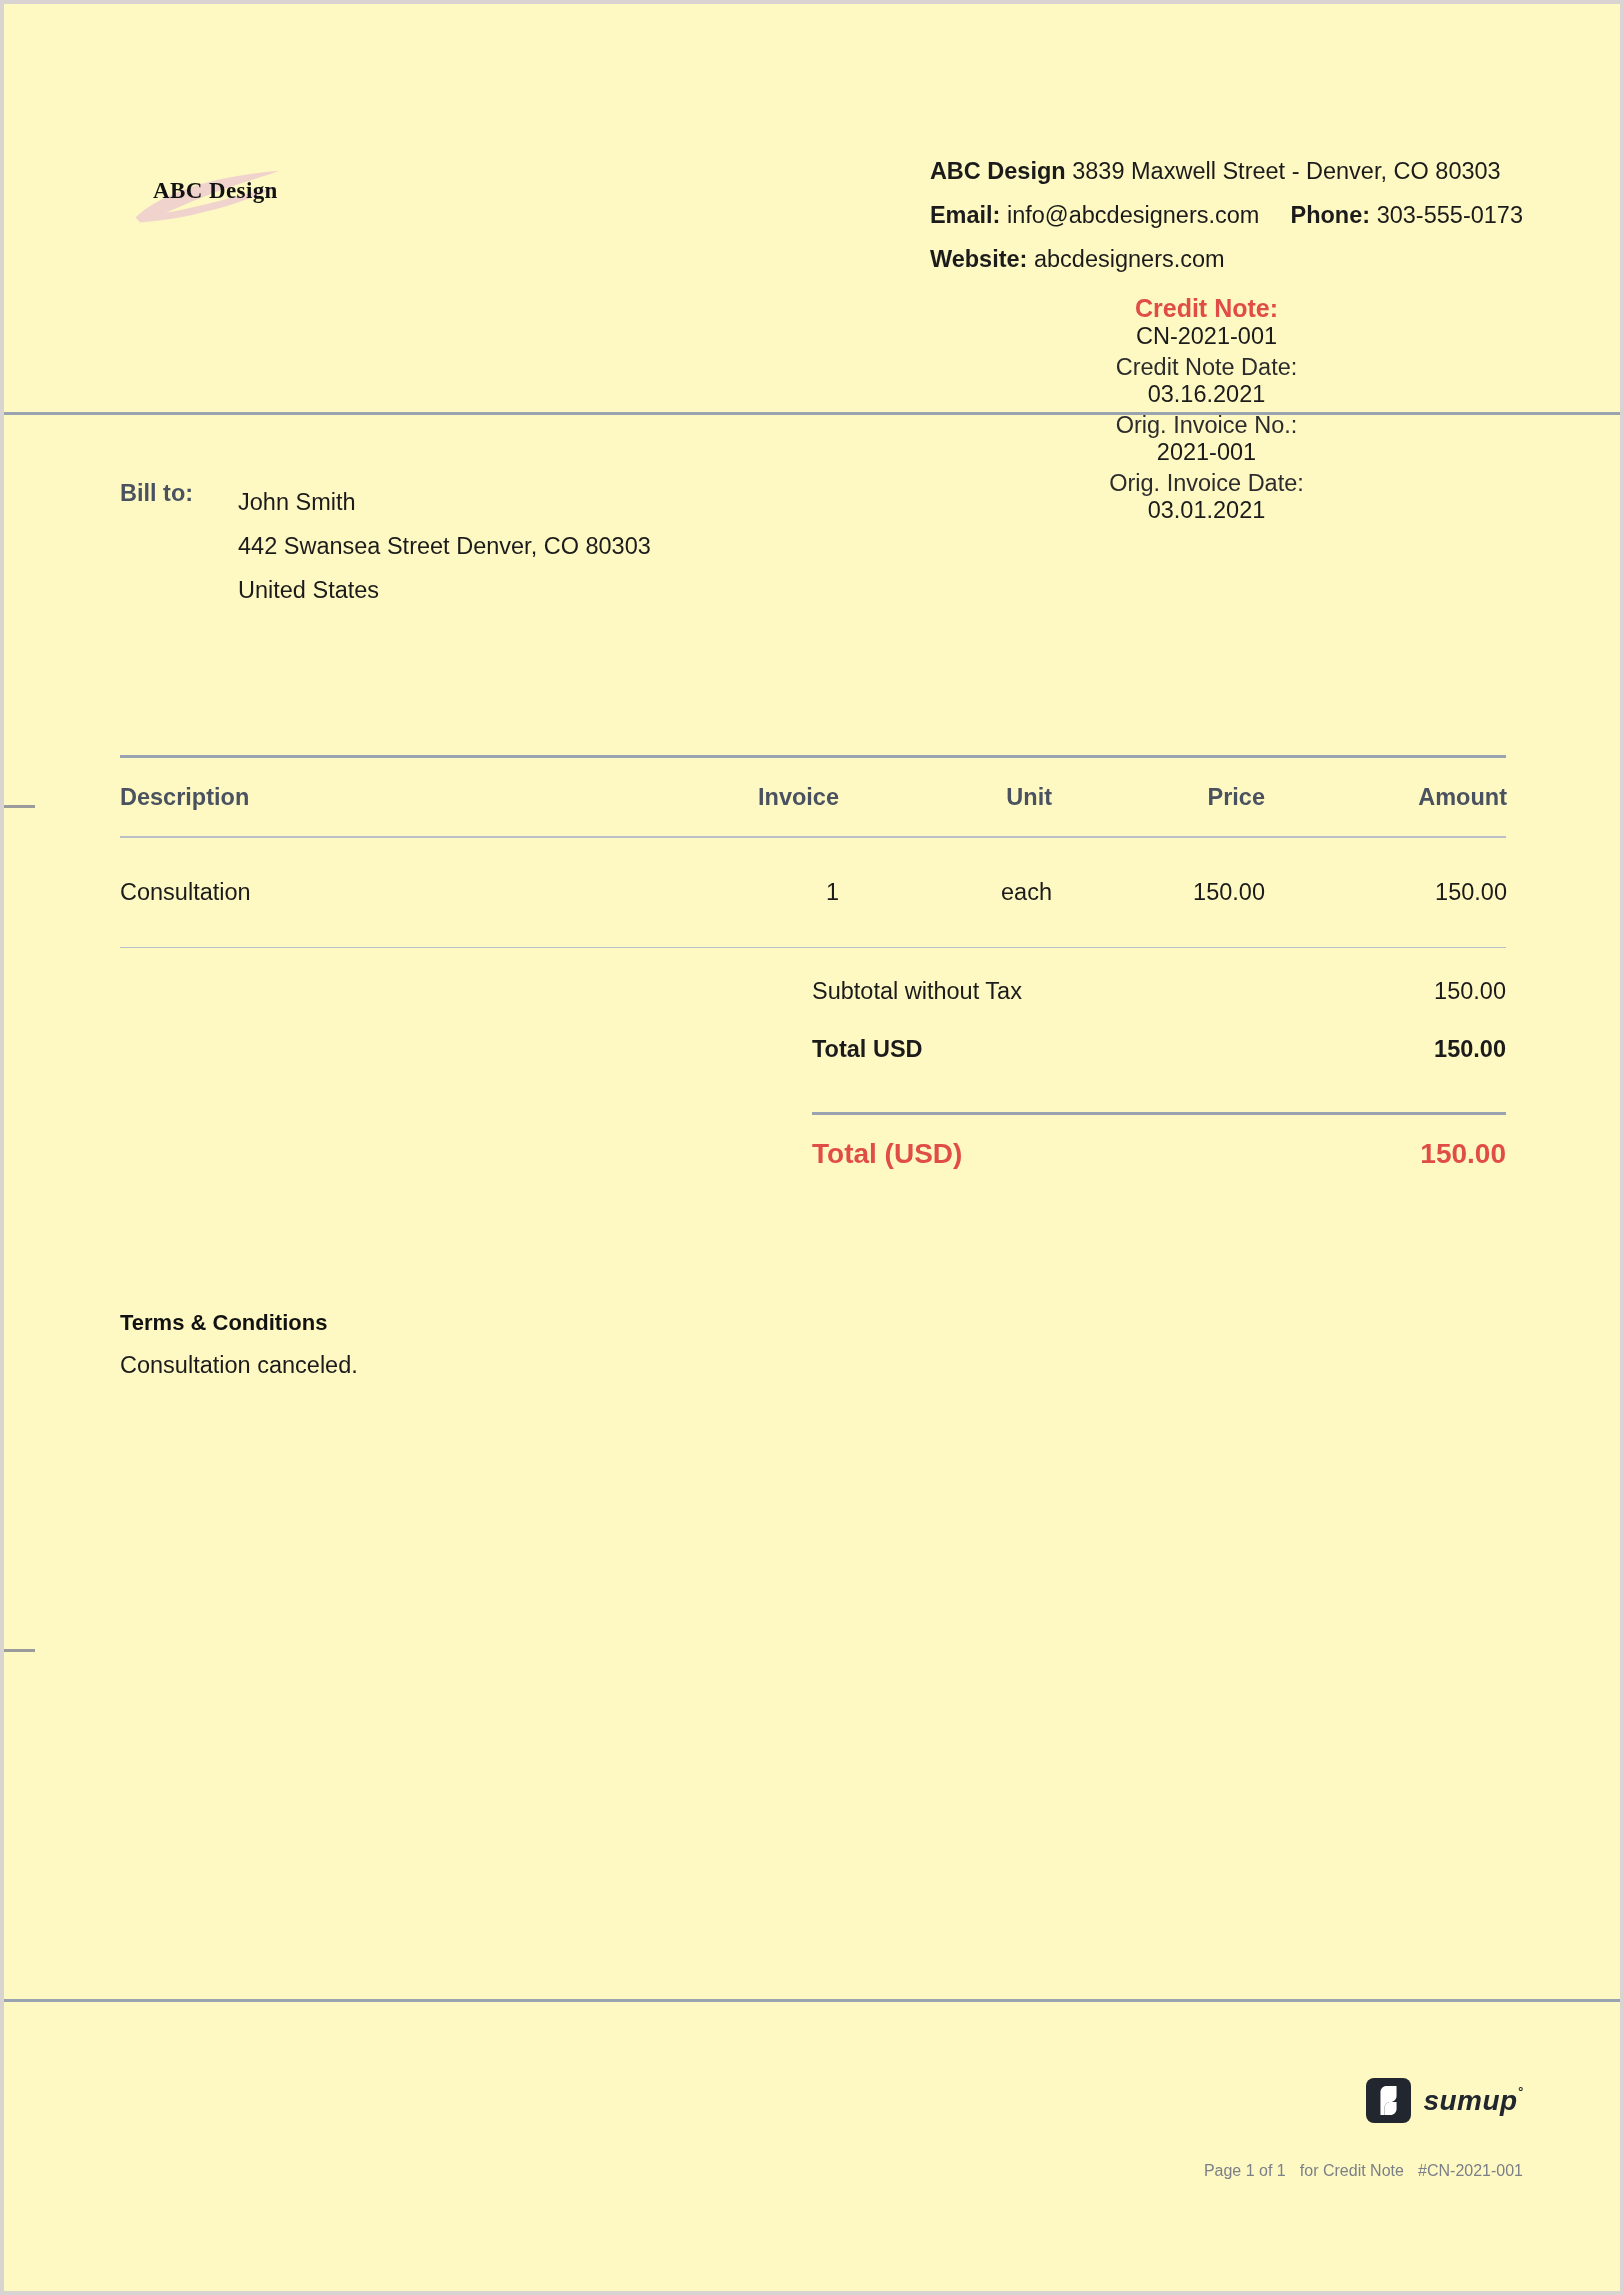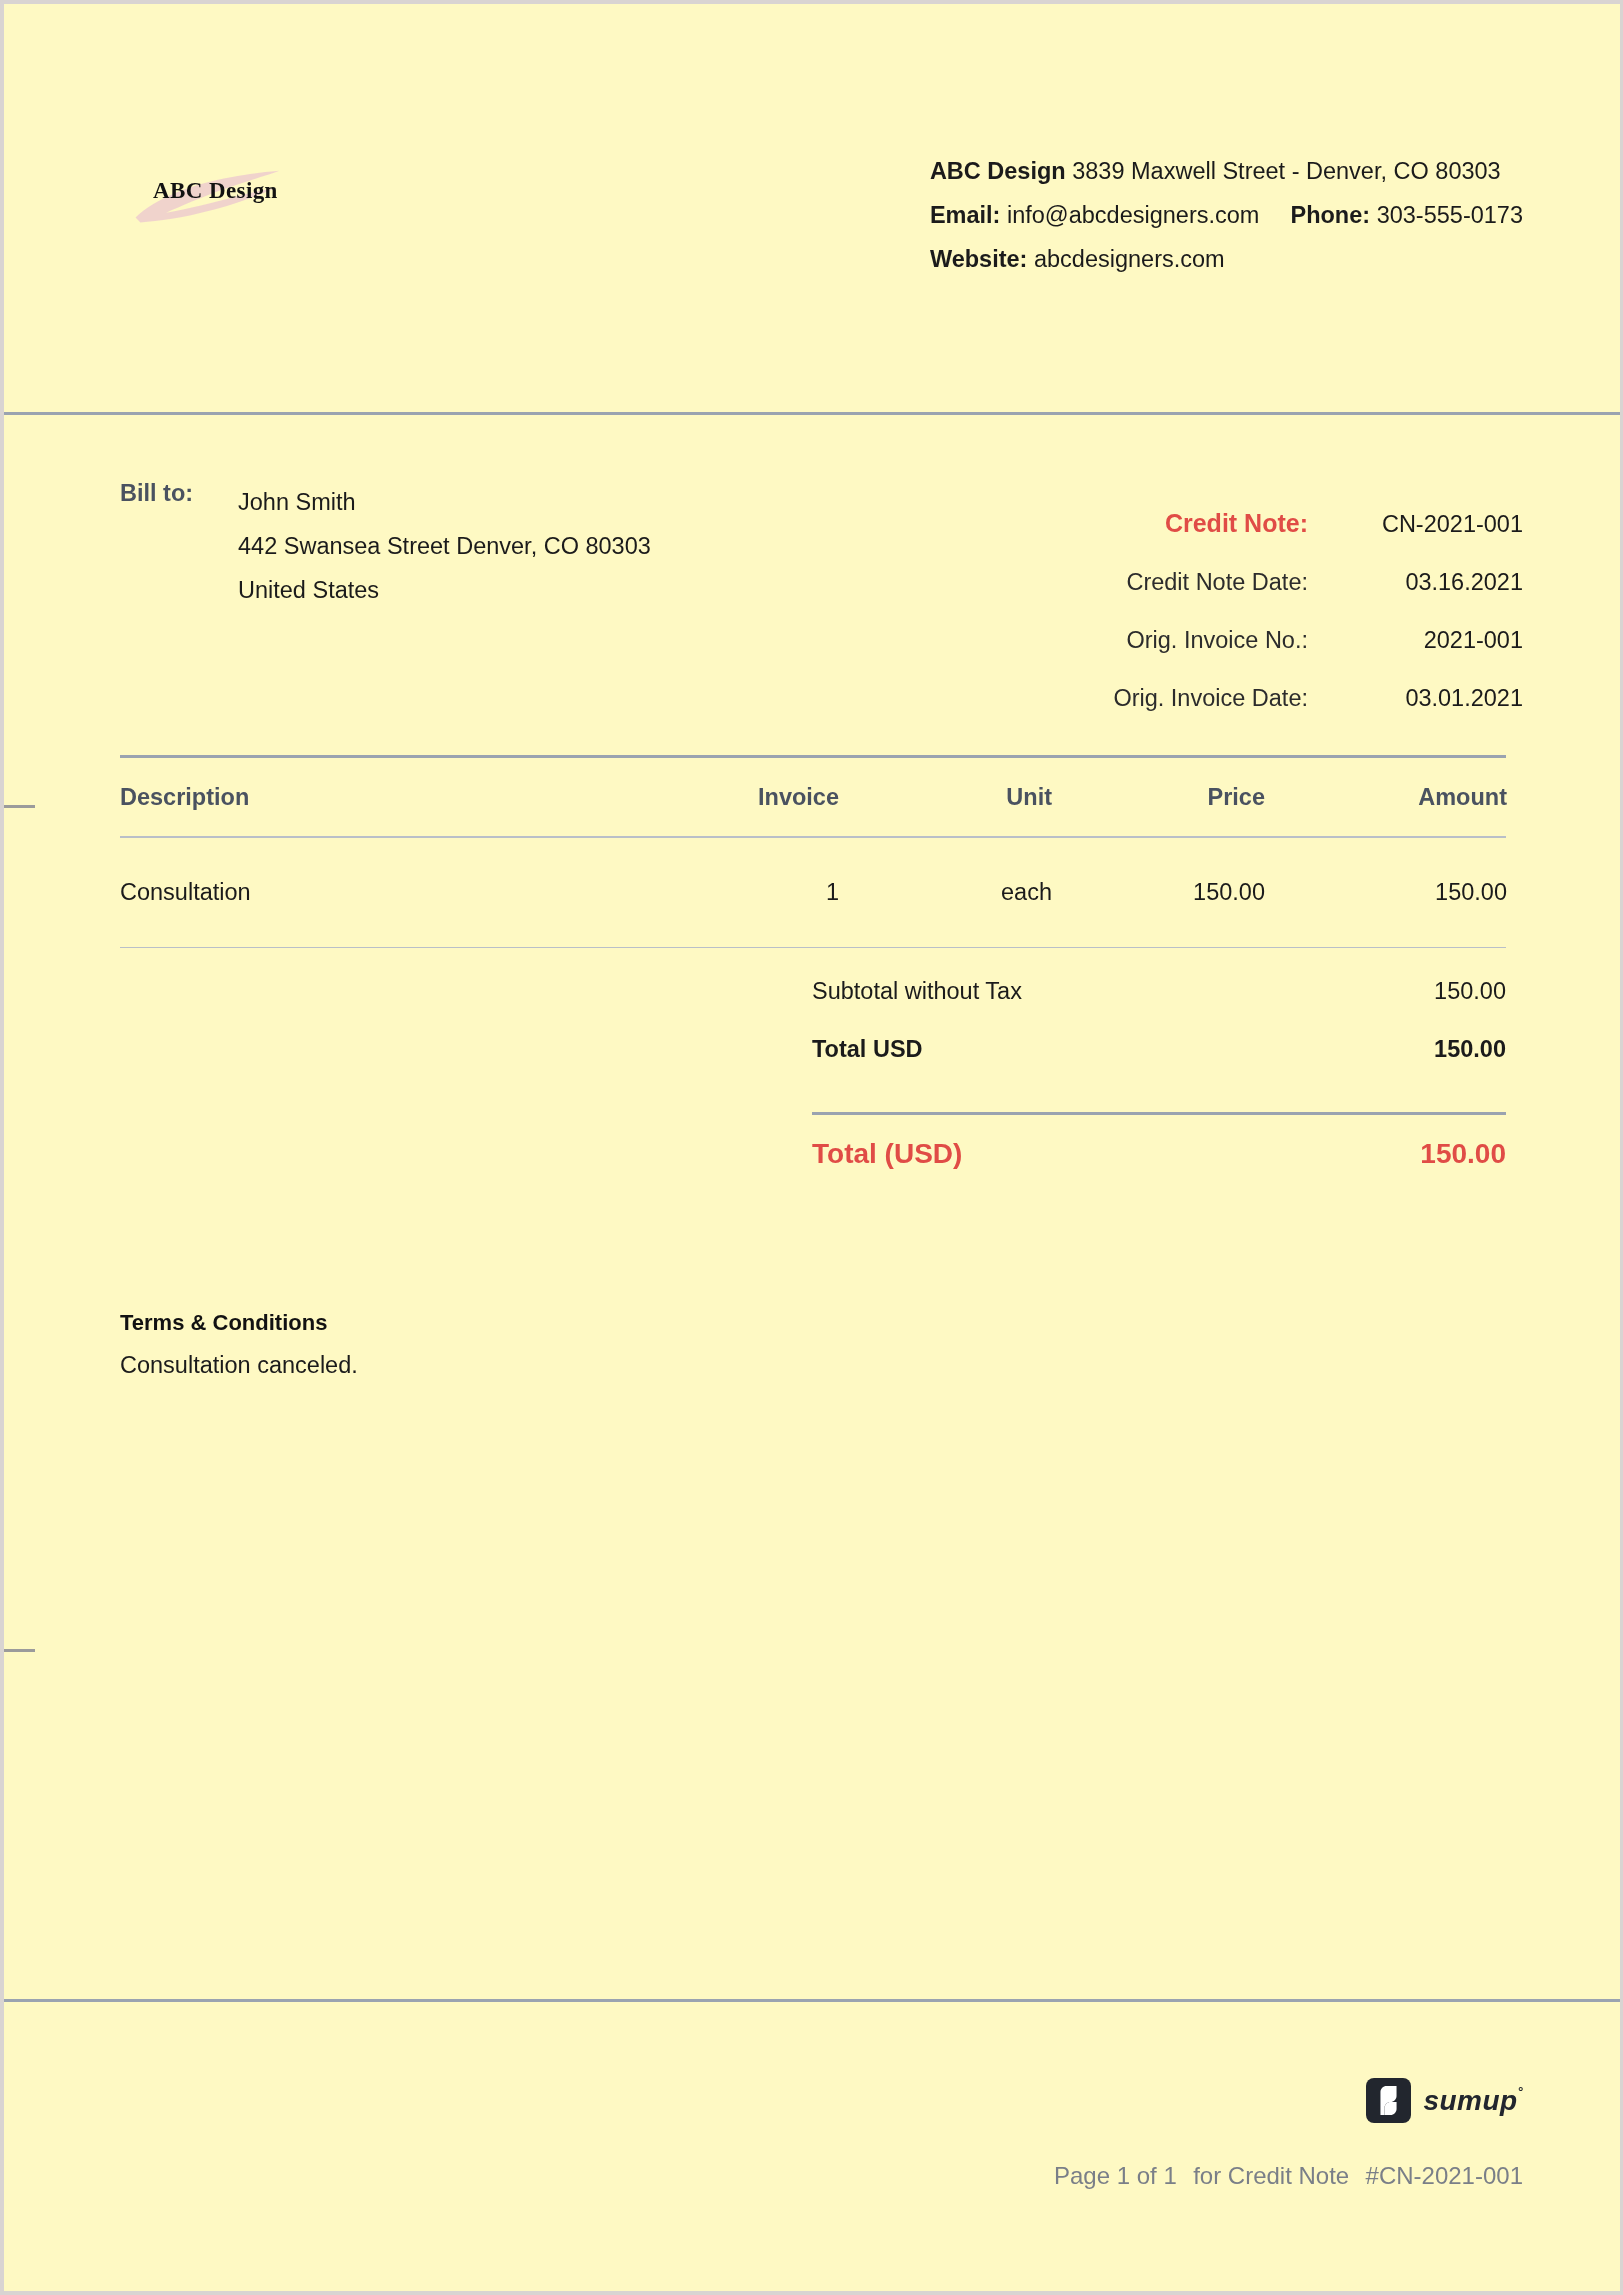--- a/index.html
+++ b/index.html
@@ -108,23 +108,24 @@
   
   .meta {
     position: absolute;
     right: 97px;
     top: 62px;
     width: 633px;
   }
   .meta-row {
     display: flex;
     justify-content: flex-end;
-    align-items: flex-end;
+    align-items: center;
     height: 58px;
     font-size: 23.5px;
+    flex-direction: column;
   }
   .meta-row .mlabel {
     flex: 0 0 auto;
     text-align: right;
     color: #2c2c2c;
     white-space: nowrap;
   }
   .meta-row .mvalue {
     flex: 0 0 215px;
     text-align: right;
@@ -278,21 +279,21 @@
     position: relative;
   }
   .sumup-word sup {
     font-size: 13px;
     vertical-align: super;
     position: relative;
     top: -3.2px;
   }
   .page-note {
     margin-top: 39px;
-    font-size: 24px;
+    font-size: 16px;
     color: #7a7f88;
     white-space: nowrap;
   }
   .page-note .gap { display: inline-block; width: 9.7px; }
 </style>
 </head>
 <body>
 
 <div class="page">
 

